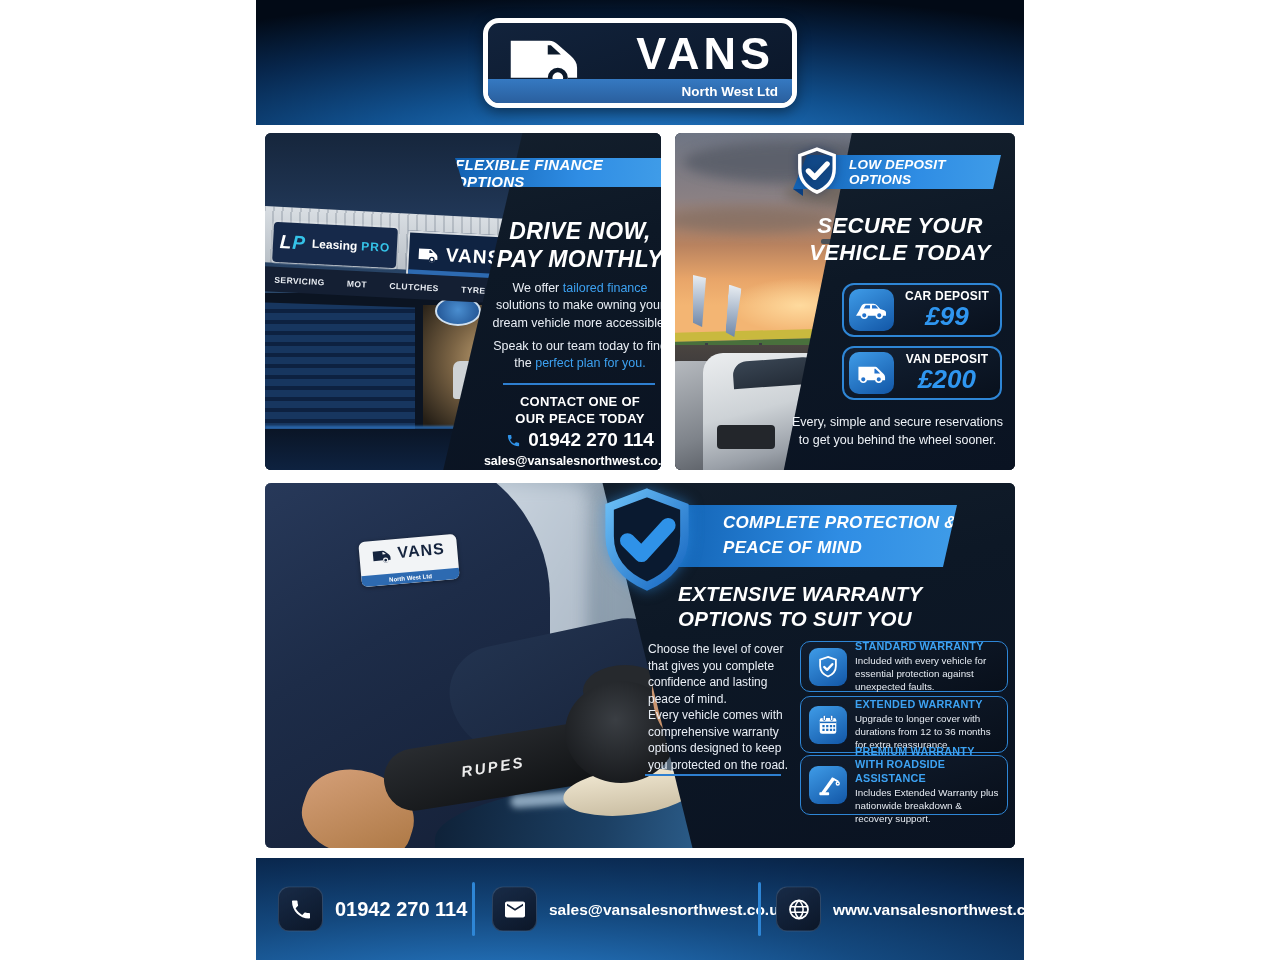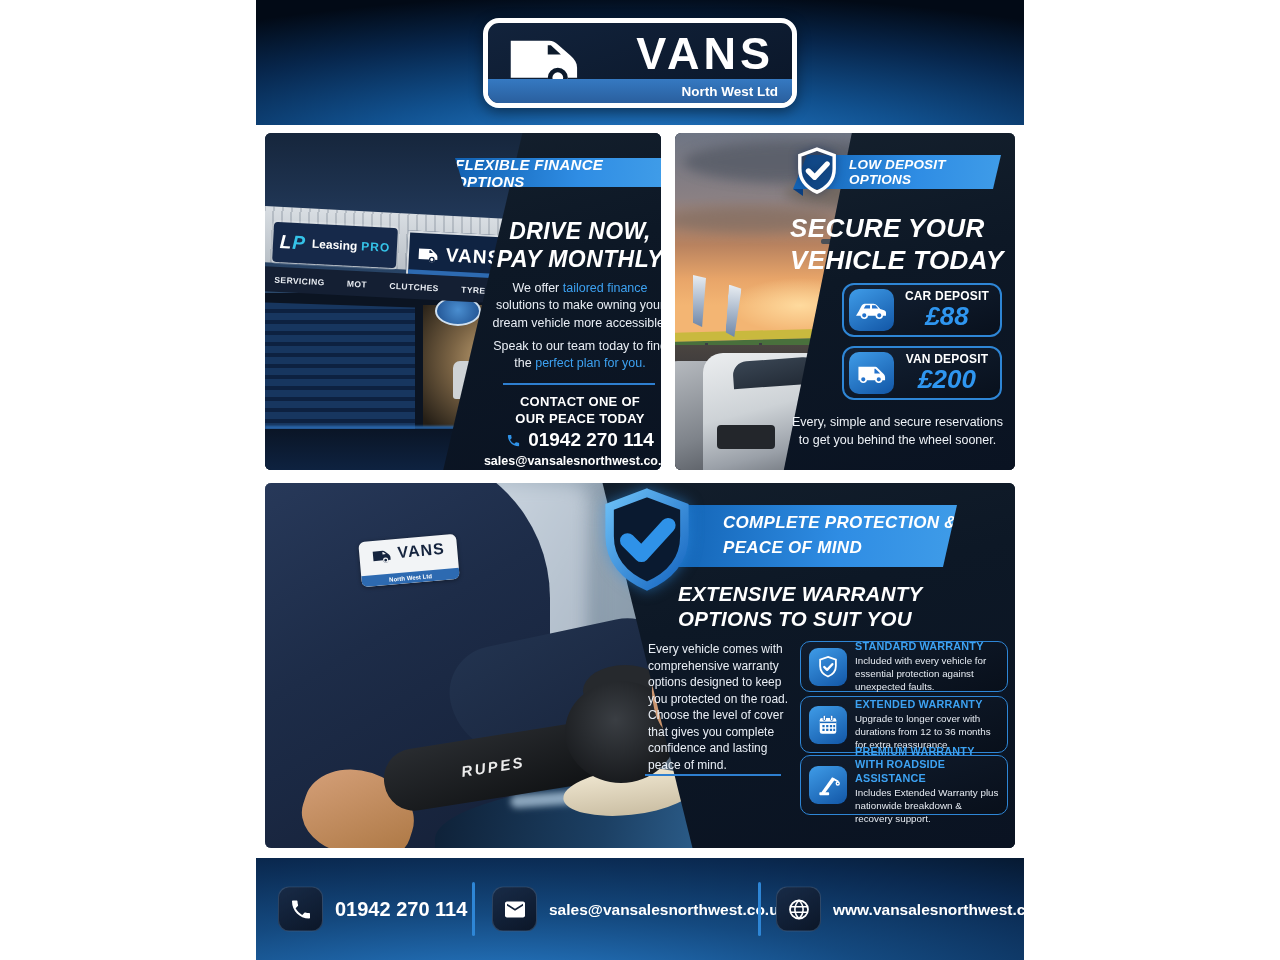--- a/index.html
+++ b/index.html
@@ -100,22 +100,22 @@
     background:linear-gradient(170deg,#27344a 0%, #141c2a 70%); }
   .s-glint { position:absolute; left:166px; top:216px; width:72px; height:20px; background:#8fa6bd; opacity:.85; border-radius:6px; transform:rotate(-3deg); }
   .s-van2 { left:248px; top:203px; width:90px; height:134px; border-radius:10px 8px 0 0; background:#1a2435; }
   .s-cone { position:absolute; left:207px; top:214px; width:10px; height:15px; background:#d77a2e; clip-path:polygon(50% 0,100% 100%,0 100%); }
   .dep-overlay { clip-path:polygon(52% 0, 100% 0, 100% 100%, 32% 100%); }
   .dep-banner { left:118px; top:22px; width:208px; height:34px; padding-left:56px;
     clip-path:polygon(14px 0, 100% 0, calc(100% - 8px) 100%, 0 100%); }
   .dep-banner span { font-size:13.5px; letter-spacing:.2px; }
   .dep-fold { position:absolute; left:118px; top:56px; width:0; height:0; border-top:7px solid #0b3f80; border-left:10px solid transparent; }
   .dep-shield { position:absolute; left:117px; top:13px; width:50px; height:50px; filter:drop-shadow(0 0 4px rgba(10,40,90,.6)); }
-  .dep-heading { position:absolute; left:115px; top:80px; width:220px; text-align:left; color:#fff;
-    font-style:italic; font-weight:800; font-size:26px; line-height:1.22; letter-spacing:.4px; }
+  .dep-heading { position:absolute; left:115px; top:80px; width:220px; text-align:center; color:#fff;
+    font-style:italic; font-weight:800; font-size:22px; line-height:1.22; letter-spacing:.4px; }
   .dep-box { position:absolute; left:167px; width:160px; height:54px; border:2px solid #2e86d6; border-radius:12px;
     background:linear-gradient(160deg, rgba(20,34,54,.92), rgba(8,16,28,.95));
     display:flex; align-items:center; gap:8px; padding:4px 8px 4px 5px; }
   .dep-tile { width:45px; height:42px; border-radius:10px; background:linear-gradient(150deg,#3f9ce8,#1256a6);
     display:flex; align-items:center; justify-content:center; flex-shrink:0; }
   .dep-tile svg { width:31px; height:22px; }
   .dep-col { flex:1; text-align:center; }
   .dep-label { color:#fff; font-weight:800; font-size:12px; letter-spacing:.2px; }
   .dep-price { color:#2f96f0; font-style:italic; font-weight:800; font-size:26px; line-height:1.05; }
   .dep-note { position:absolute; left:105px; top:280px; width:235px; text-align:center; color:#eef2f7; font-size:12.5px; line-height:1.45; }
@@ -310,21 +310,21 @@
       <div class="dep-tile">
         <svg viewBox="0 0 64 40">
           <path d="M6 22 l5-10 c1.5-3 4-5 7-5 h18 c3 0 6 2 8 4 l6 7 8 2.5 c2.5 .8 4 2.8 4 5.5 v6 h-62 z" fill="#ffffff"></path>
           <path d="M20 10 h9 v7 h-13 z M33 10 h7 l6 7 h-13 z" fill="#2473cc"></path>
           <circle cx="17" cy="31" r="6" fill="#2473cc" stroke="#ffffff" stroke-width="3.4"></circle>
           <circle cx="48" cy="31" r="6" fill="#2473cc" stroke="#ffffff" stroke-width="3.4"></circle>
         </svg>
       </div>
       <div class="dep-col">
         <div class="dep-label">CAR DEPOSIT</div>
-        <div class="dep-price">£88</div>
+        <div class="dep-price">£99</div>
       </div>
     </div>
     <div class="dep-box" style="top:213px;">
       <div class="dep-tile">
         <svg viewBox="0 0 64 40">
           <path d="M5 7 h33 c3 0 5 1 7 3 l12 12 c2 2 3 4 3 7 v6 H5 z" fill="#ffffff"></path>
           <path d="M40 11 l10 10 h-12 v-10 z" fill="#2473cc"></path>
           <circle cx="15" cy="33" r="6" fill="#2473cc" stroke="#ffffff" stroke-width="3.4"></circle>
           <circle cx="47" cy="33" r="6" fill="#2473cc" stroke="#ffffff" stroke-width="3.4"></circle>
         </svg>
@@ -380,22 +380,22 @@
         </linearGradient>
       </defs>
       <path d="M16 1.5 L27.5 5.8 v9 c0 7.6-4.9 12.6-11.5 15.4 C9.4 27.4 4.5 22.4 4.5 14.8 v-9 Z" fill="#0a1a30" stroke="url(#sg)" stroke-width="2.6"></path>
       <path d="M10 16.2 l4.3 4.3 8.2-9" fill="none" stroke="#2f92e8" stroke-width="4.6" stroke-linecap="round" stroke-linejoin="round"></path>
     </svg>
     <div class="war-heading">
       <div>EXTENSIVE WARRANTY</div>
       <div>OPTIONS TO SUIT YOU</div>
     </div>
     <div class="war-para">
+      <div>Choose the level of cover that gives you complete confidence and lasting peace of mind.</div>
       <div>Every vehicle comes with comprehensive warranty options designed to keep you protected on the road.</div>
-      <div>Choose the level of cover that gives you complete confidence and lasting peace of mind.</div>
     </div>
     <div class="war-divider"></div>
 
     <div class="w-opt" style="top:158px; height:51px;">
       <div class="w-tile">
         <svg viewBox="0 0 32 32">
           <path d="M16 2.5 L26.5 6.3 v8.2 c0 7-4.4 11.5-10.5 14.2 C9.9 26 5.5 21.5 5.5 14.5 V6.3 Z" fill="none" stroke="#ffffff" stroke-width="2.4"></path>
           <path d="M11 16 l3.8 3.8 7-7.5" fill="none" stroke="#ffffff" stroke-width="3.2" stroke-linecap="round" stroke-linejoin="round"></path>
         </svg>
       </div>

